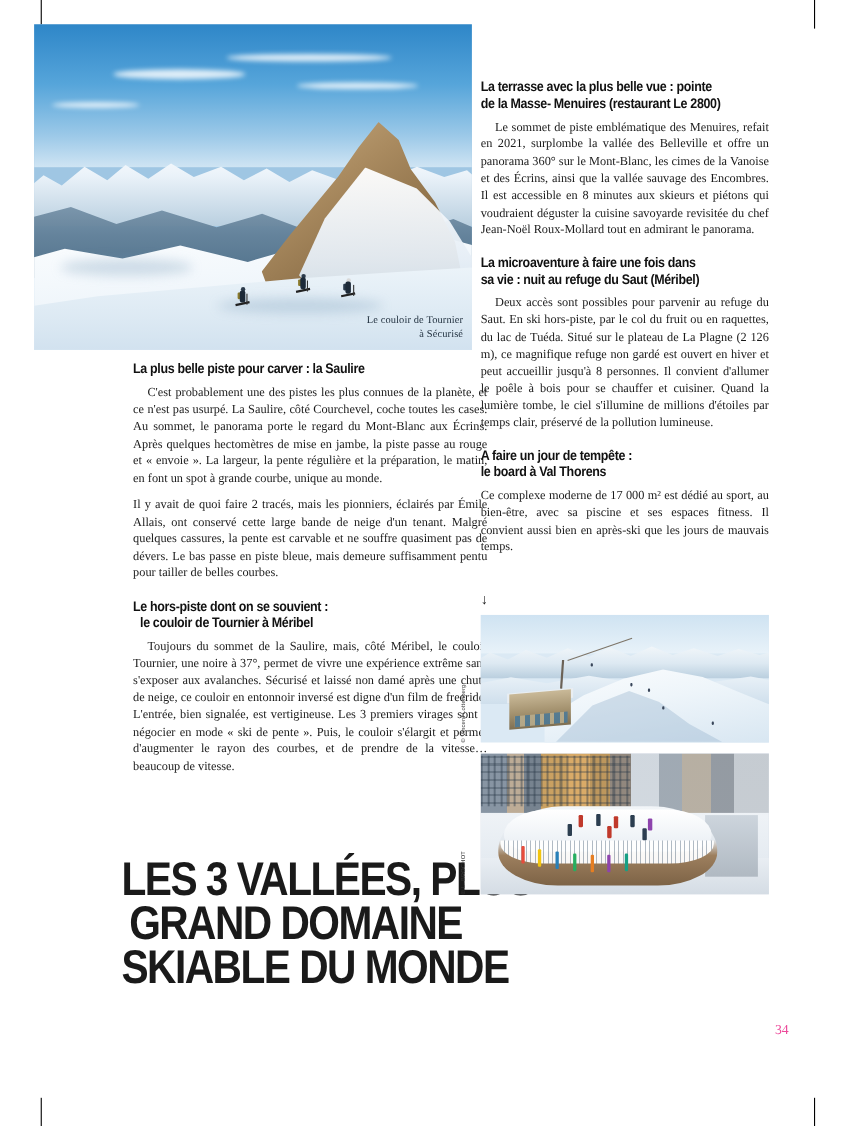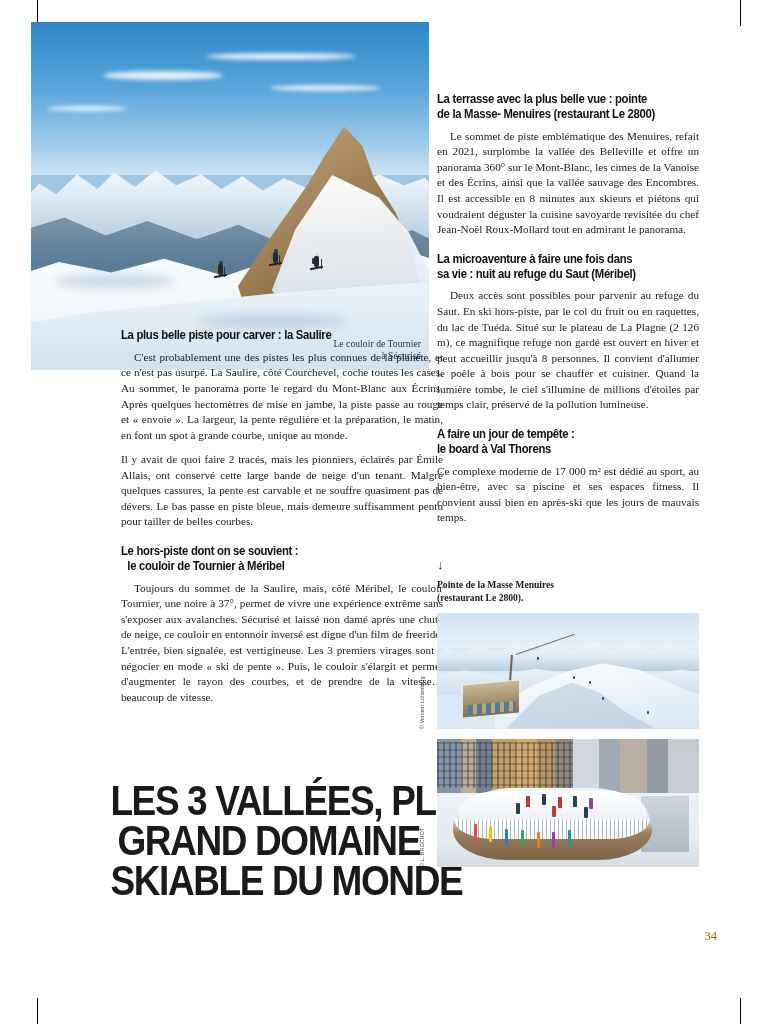--- a/index.html
+++ b/index.html
@@ -27,21 +27,21 @@
   .page {
     position: absolute;
     left: 0; top: 0;
     width: 777px; height: 1024px;
   }
 
   
   .hero {
     position: absolute;
     left: 31px; top: 22px;
-    width: 398px; height: 348px;
+    width: 398px; height: 296px;
     overflow: hidden;
     background: #9fc6e3;
     text-decoration: underline;
   }
   .hero-sky {
     position: absolute; left: 0; top: 0; width: 100%; height: 44%;
     background: linear-gradient(to bottom, #2e86c8 0%, #56a5da 42%, #9cc9e8 78%, #cfe4f3 100%);
   }
   .cloud {
     position: absolute;
@@ -127,21 +127,21 @@
   }
 
   
   .col-left {
     position: absolute;
     left: 121px; top: 328px;
     width: 322px;
   }
   .col-right {
     position: absolute;
-    left: 437px; top: 92px;
+    left: 437px; top: 72px;
     width: 262px;
   }
 
   h2.sub {
     margin: 0 0 7px 0;
     font-family: "Liberation Sans", sans-serif;
     font-weight: 700;
     font-size: 12.6px;
     line-height: 1.18;
     letter-spacing: -0.35px;
@@ -351,21 +351,21 @@
   .p3-lot {
     position: absolute; left: 0; bottom: 0; width: 100%; height: 26%;
     background: linear-gradient(to bottom, #e9eef3 0%, #d4dce4 100%);
   }
 
   .page-number {
     position: absolute;
     right: 60px; bottom: 80px;
     font-family: "Liberation Serif", serif;
     font-size: 12.5px;
-    color: #a16207;
+    color: #ec4899;
   }
 </style>
 </head>
 <body>
 
 <div class="page">
 
   <div class="crop-mark cm-v" style="left:37px; top:0px;"></div>
   <div class="crop-mark cm-v" style="left:740px; top:0px;"></div>
   <div class="crop-mark cm-v" style="left:37px; bottom:0px;"></div>
@@ -456,24 +456,20 @@
     <h2 class="sub">
       <span>A faire un jour de tempête :</span>
       <span class="sub-line2" style="padding-left:0">le board à Val Thorens</span>
     </h2>
     <p class="body last">Ce complexe moderne de 17 000 m² est dédié au sport, au bien-être, avec sa piscine et ses espaces fitness. Il convient aussi bien en après-ski que les jours de mauvais temps.</p>
 
     <div style="height:18px;"></div>
 
     <div class="arrow-down">↓</div>
 
-    <div class="photo-caption">
-      <span>Pointe de la Masse Menuires</span><br>
-      <span>(restaurant Le 2800).</span>
-    </div>
 
     <div class="photo-wrap">
       <div class="photo2">
         <div class="p2-sky"></div>
         <div class="p2-far"></div>
         <div class="p2-mid"></div>
         <div class="p2-ridge"></div>
         <div class="p2-shade"></div>
         <div class="p2-cable"></div>
         <div class="p2-pylon"></div>

